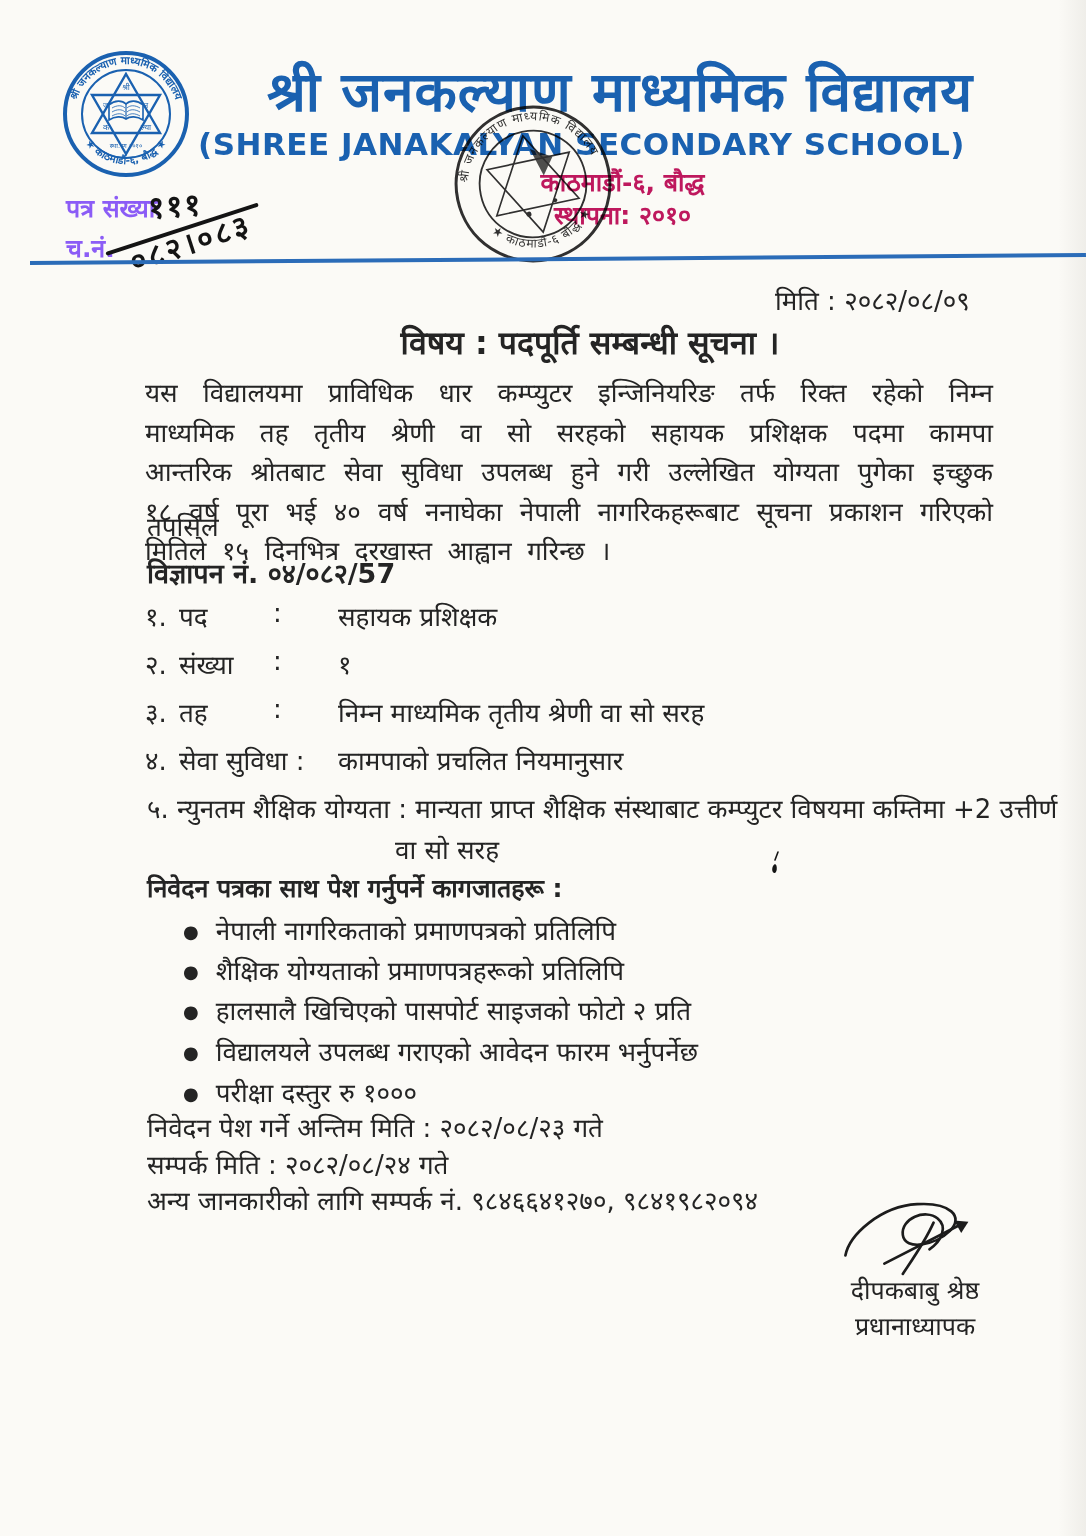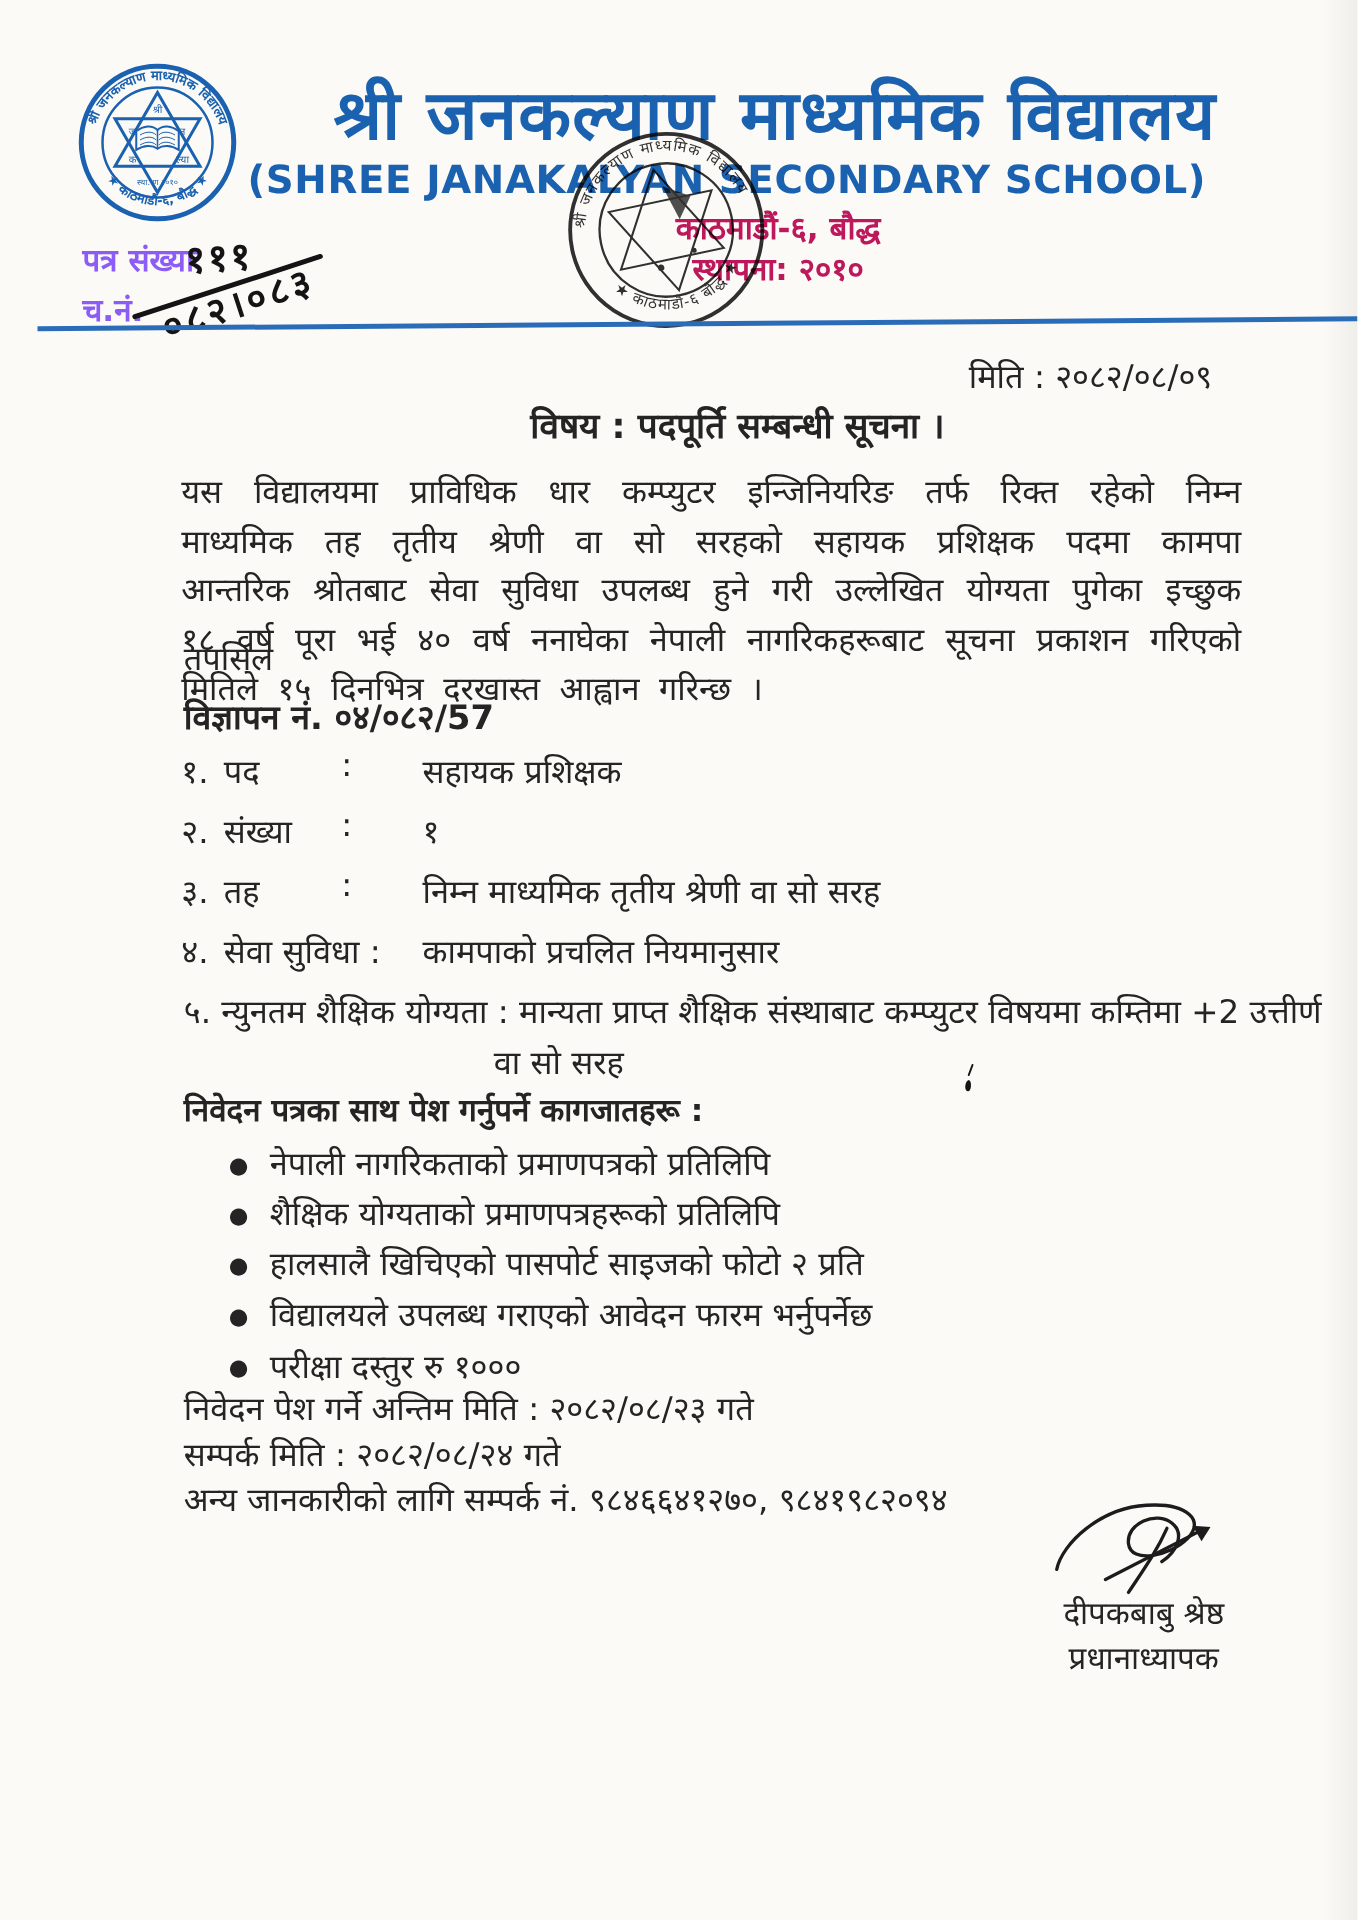--- a/index.html
+++ b/index.html
@@ -39,21 +39,21 @@
   #hw-strike { left: 106px; top: 252px; width: 160px; height: 4px; background: #141414;
     transform: rotate(-18deg); transform-origin: 0 50%; border-radius: 2px; }
   #hw-fy { left: 124px; top: 242px; font-size: 30px; letter-spacing: 3px;
     transform: rotate(-18deg); transform-origin: 0 0; }
 
   #head-rule { left: 30px; top: 261px; width: 1056px; height: 3.5px; background: #2b6cb8;
     transform: rotate(-0.43deg); transform-origin: 0 50%; }
 
   #date-line { left: 775px; top: 282px; font-size: 26px; white-space: nowrap; }
   #subject { left: 150px; top: 320px; width: 880px; text-align: center;
-    font-size: 28px; font-weight: 700; white-space: nowrap; }
+    font-size: 32px; font-weight: 700; white-space: nowrap; }
 
   #body-par { left: 145px; top: 376px; width: 848px; font-size: 26px;
     line-height: 39.5px; text-align: justify; font-family: Liberation Mono, monospace; }
 
   #tapasil { left: 147px; top: 508px; font-size: 26px; }
   #advert { left: 147px; top: 554px; font-size: 27px; font-weight: 700; }
 
   .item-row { left: 145px; font-size: 26px; height: 36px; width: 860px; }
   .item-num { position: absolute; left: 0; }
   .item-label { position: absolute; left: 34px; white-space: nowrap; }

